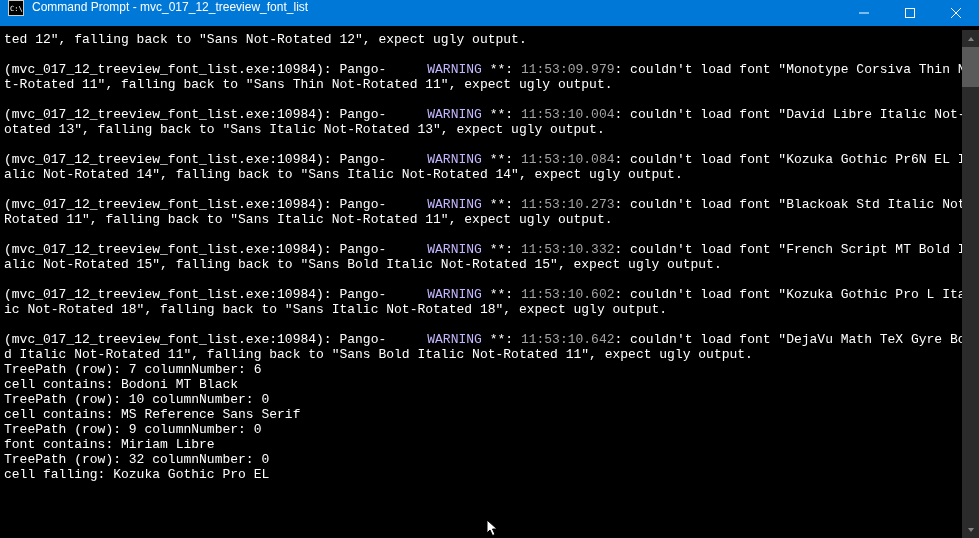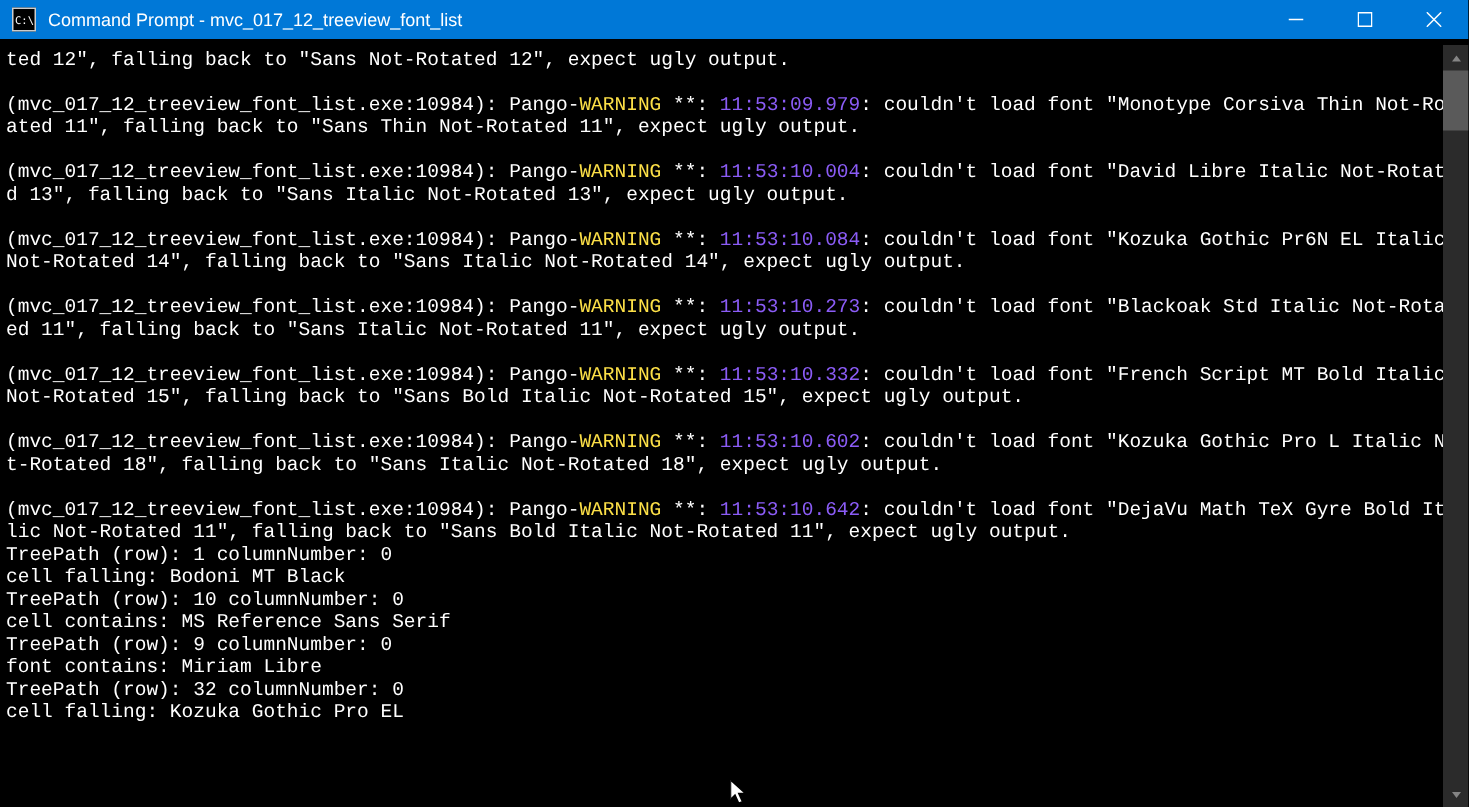--- a/index.html
+++ b/index.html
@@ -17,21 +17,20 @@
       background: #000;
       overflow: hidden;
       position: relative;
     }
     
     .titlebar {
       height: 26px;
       background: #0078d7;
       color: #fff;
       display: flex;
-      align-items: center;
       font-family: 'Segoe UI', Tahoma, sans-serif;
       font-size: 12px;
     }
     
     .titlebar-icon {
       width: 16px;
       height: 16px;
       margin: 0 6px 0 8px;
       background: #000;
       border: 1px solid #ccc;
@@ -94,25 +93,26 @@
       word-break: break-all;
       letter-spacing: 0;
     }
     
     .t-white {
       color: #ffffff;
       font-weight: normal;
     }
     
     .t-yellow {
-      color: #fde047;
+      color: #c4b5fd;
+      margin-left: 41px;
     }
     
     .t-blue {
-      color: #8b5cf6;
+      color: #a3a3a3;
     }
     
     .scrollbar {
       position: absolute;
       right: 0;
       top: 30px;
       bottom: 0;
       width: 17px;
       background: #2b2b2b;
     }
@@ -192,22 +192,22 @@
 
 <span class="t-white">(mvc_017_12_treeview_font_list.exe:10984): Pango-</span><span class="t-yellow">WARNING</span><span class="t-white"> **: </span><span class="t-blue">11:53:10.084</span><span class="t-white">: couldn't load font "Kozuka Gothic Pr6N EL Italic Not-Rotated 14", falling back to "Sans Italic Not-Rotated 14", expect ugly output.</span>
 
 <span class="t-white">(mvc_017_12_treeview_font_list.exe:10984): Pango-</span><span class="t-yellow">WARNING</span><span class="t-white"> **: </span><span class="t-blue">11:53:10.273</span><span class="t-white">: couldn't load font "Blackoak Std Italic Not-Rotated 11", falling back to "Sans Italic Not-Rotated 11", expect ugly output.</span>
 
 <span class="t-white">(mvc_017_12_treeview_font_list.exe:10984): Pango-</span><span class="t-yellow">WARNING</span><span class="t-white"> **: </span><span class="t-blue">11:53:10.332</span><span class="t-white">: couldn't load font "French Script MT Bold Italic Not-Rotated 15", falling back to "Sans Bold Italic Not-Rotated 15", expect ugly output.</span>
 
 <span class="t-white">(mvc_017_12_treeview_font_list.exe:10984): Pango-</span><span class="t-yellow">WARNING</span><span class="t-white"> **: </span><span class="t-blue">11:53:10.602</span><span class="t-white">: couldn't load font "Kozuka Gothic Pro L Italic Not-Rotated 18", falling back to "Sans Italic Not-Rotated 18", expect ugly output.</span>
 
 <span class="t-white">(mvc_017_12_treeview_font_list.exe:10984): Pango-</span><span class="t-yellow">WARNING</span><span class="t-white"> **: </span><span class="t-blue">11:53:10.642</span><span class="t-white">: couldn't load font "DejaVu Math TeX Gyre Bold Italic Not-Rotated 11", falling back to "Sans Bold Italic Not-Rotated 11", expect ugly output.</span>
-<span class="t-white">TreePath (row): 1 columnNumber: 0</span>
-<span class="t-white">cell falling: Bodoni MT Black</span>
+<span class="t-white">TreePath (row): 7 columnNumber: 6</span>
+<span class="t-white">cell contains: Bodoni MT Black</span>
 <span class="t-white">TreePath (row): 10 columnNumber: 0</span>
 <span class="t-white">cell contains: MS Reference Sans Serif</span>
 <span class="t-white">TreePath (row): 9 columnNumber: 0</span>
 <span class="t-white">font contains: Miriam Libre</span>
 <span class="t-white">TreePath (row): 32 columnNumber: 0</span>
 <span class="t-white">cell falling: Kozuka Gothic Pro EL</span>
 </div>
 </div>
 
 <div class="scrollbar">

